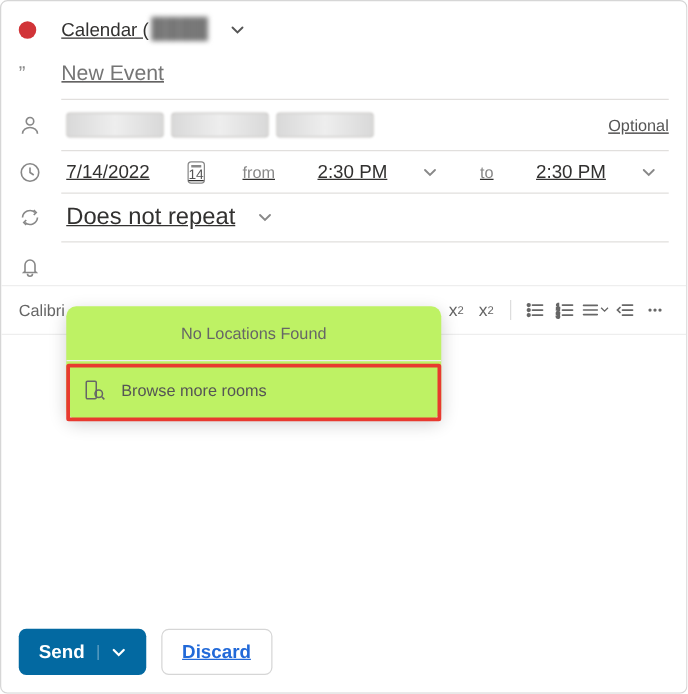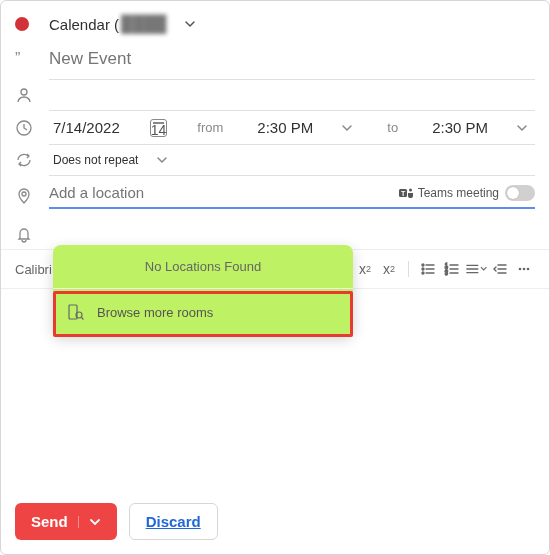--- a/index.html
+++ b/index.html
@@ -29,20 +29,21 @@
     align-items: center;
     justify-content: flex-start;
     color: #888;
     flex-shrink: 0;
   }
   .content-col {
     flex: 1;
     display: flex;
     align-items: center;
     min-width: 0;
+    text-decoration: underline;
   }
   
   .red-dot {
     width: 14px; height: 14px; border-radius: 50%; background: #d13438;
   }
   .calendar-label { font-size: 15px; color: #323130; }
   .email-pill {
     display: inline-flex; align-items: center;
     height: 18px;
     border-radius: 9px;
@@ -78,42 +79,42 @@
     background: linear-gradient(90deg, #d9d9d9 0%, #eee 50%, #d9d9d9 100%);
     filter: blur(1px);
   }
   .optional { margin-left: auto; font-size: 13px; color: #555; }
   
   .date-val { font-size: 15px; padding: 2px 4px; }
   .cal-mini {
     width: 41px; height: 18px; margin-left: 6px;
     border: 1px solid #888; border-radius: 3px;
     display: flex; align-items: center; justify-content: center;
-    font-size: 14px; color: #555; position: relative;
+    font-size: 11px; color: #555; position: relative;
   }
   .cal-mini::before {
     content: ""; position: absolute; top: 2px; left: 2px; right: 2px;
     height: 2px; background: #888;
   }
   .from-to { font-size: 13px; color: #888; margin: 0 10px; }
   .time-val { font-size: 15px; padding: 2px 4px; min-width: 64px; }
   .time-chev { color: #888; margin: 0 4px; }
   .toggle {
     width: 30px; height: 16px; background: #d2d0ce;
     border-radius: 10px; position: relative; margin-left: 10px;
     flex-shrink: 0;
   }
   .toggle::after {
     content: ""; position: absolute; width: 12px; height: 12px;
     background: #fff; border-radius: 50%; top: 2px; left: 2px;
     box-shadow: 0 0 1px rgba(0,0,0,.3);
   }
   .allday-label { font-size: 12px; color: #555; margin-left: 6px; white-space: nowrap; }
   
-  .repeat-val { font-size: 12px; padding: 2px 4px; }
+  .repeat-val { font-size: 19px; padding: 2px 4px; }
   
   .loc-input {
     font-size: 15px; color: #a19f9d;
     border: none; outline: none; flex: 1; padding: 2px 0;
   }
   .loc-row .content-col { border-bottom: 2px solid #5b8def; padding-bottom: 4px; }
   .teams-wrap { display: flex; align-items: center; margin-left: 8px; font-size: 12px; color: #555;}
   
   .popup {
     position: absolute;
@@ -160,21 +161,21 @@
     font-size: 14px;
   }
   .tb-right { margin-left: auto; display: flex; align-items: center; gap: 2px; }
   
   .footer {
     position: absolute;
     bottom: 14px; left: 14px;
     display: flex; gap: 12px;
   }
   .btn-primary {
-    background: #ef4444; color: #fff;
+    background: #0369a1; color: #fff;
     border: none; border-radius: 6px;
     padding: 9px 16px;
     font-size: 15px; font-weight: 600;
     display: flex; align-items: center; gap: 10px;
   }
   .btn-primary .split {
     border-left: 1px solid rgba(255,255,255,0.4);
     padding-left: 10px;
     display: flex; align-items: center;
   }
@@ -217,20 +218,28 @@
     </div>
   </div>
   <div class="rule"></div>
 
   <div class="row">
     <div class="icon-col">
       <svg width="18" height="18" viewBox="0 0 18 18" fill="none" stroke="#888" stroke-width="1.3">
           <circle cx="9" cy="6" r="3"></circle>
           <path d="M3 16c0-3 3-5 6-5s6 2 6 5"></path>
         </svg>
+    </div>
+    <div class="content-col">
+      <div class="chips-wrap">
+        <div class="chip"></div>
+        <div class="chip"></div>
+        <div class="chip"></div>
+      </div>
+      <span class="optional">Optional</span>
     </div>
   </div>
   <div class="rule"></div>
 
   <div class="row">
     <div class="icon-col">
       <svg width="18" height="18" viewBox="0 0 18 18" fill="none" stroke="#888" stroke-width="1.3">
           <circle cx="9" cy="9" r="7"></circle>
           <path d="M9 5v4l3 2"></path>
         </svg>
@@ -277,43 +286,20 @@
       <span class="repeat-val">Does not repeat</span>
       <span class="time-chev" style="margin-left:14px;">
         <svg width="12" height="12" viewBox="0 0 12 12">
             <path d="M2 4l4 4 4-4" stroke="currentColor" stroke-width="1.5" fill="none" stroke-linecap="round"></path>
           </svg>
       </span>
     </div>
   </div>
   <div class="rule"></div>
 
-  <div class="row loc-row">
-    <div class="icon-col">
-      <svg width="18" height="18" viewBox="0 0 18 18" fill="none" stroke="#888" stroke-width="1.3">
-          <path d="M9 16s5-5 5-9a5 5 0 1 0-10 0c0 4 5 9 5 9z"></path>
-          <circle cx="9" cy="7" r="2"></circle>
-        </svg>
-    </div>
-    <div class="content-col">
-      <input class="loc-input" placeholder="Add a location" style="">
-      <div class="teams-wrap">
-        <span>
-          <svg width="16" height="16" viewBox="0 0 16 16">
-              <rect x="1" y="4" width="8" height="8" rx="1.5" fill="#555"></rect>
-              <text x="3" y="10.5" font-size="7" fill="#fff" font-weight="bold">T</text>
-              <circle cx="12.5" cy="5" r="1.5" fill="#555"></circle>
-              <path d="M10 8h5v3a2 2 0 0 1-2 2h-1a2 2 0 0 1-2-2z" fill="#555"></path>
-            </svg>
-        </span>
-        <span style="margin:0 4px;">Teams meeting</span>
-        <div class="toggle" style="margin-left:2px;"></div>
-      </div>
-    </div>
-  </div>
 
   <div class="row" style="padding-top:10px;">
     <div class="icon-col">
       <svg width="18" height="18" viewBox="0 0 18 18" fill="none" stroke="#888" stroke-width="1.3">
           <path d="M5 13V8a4 4 0 1 1 8 0v5l1 1H4zM7 15a2 2 0 0 0 4 0"></path>
         </svg>
     </div>
     <div class="content-col"></div>
   </div>
 

